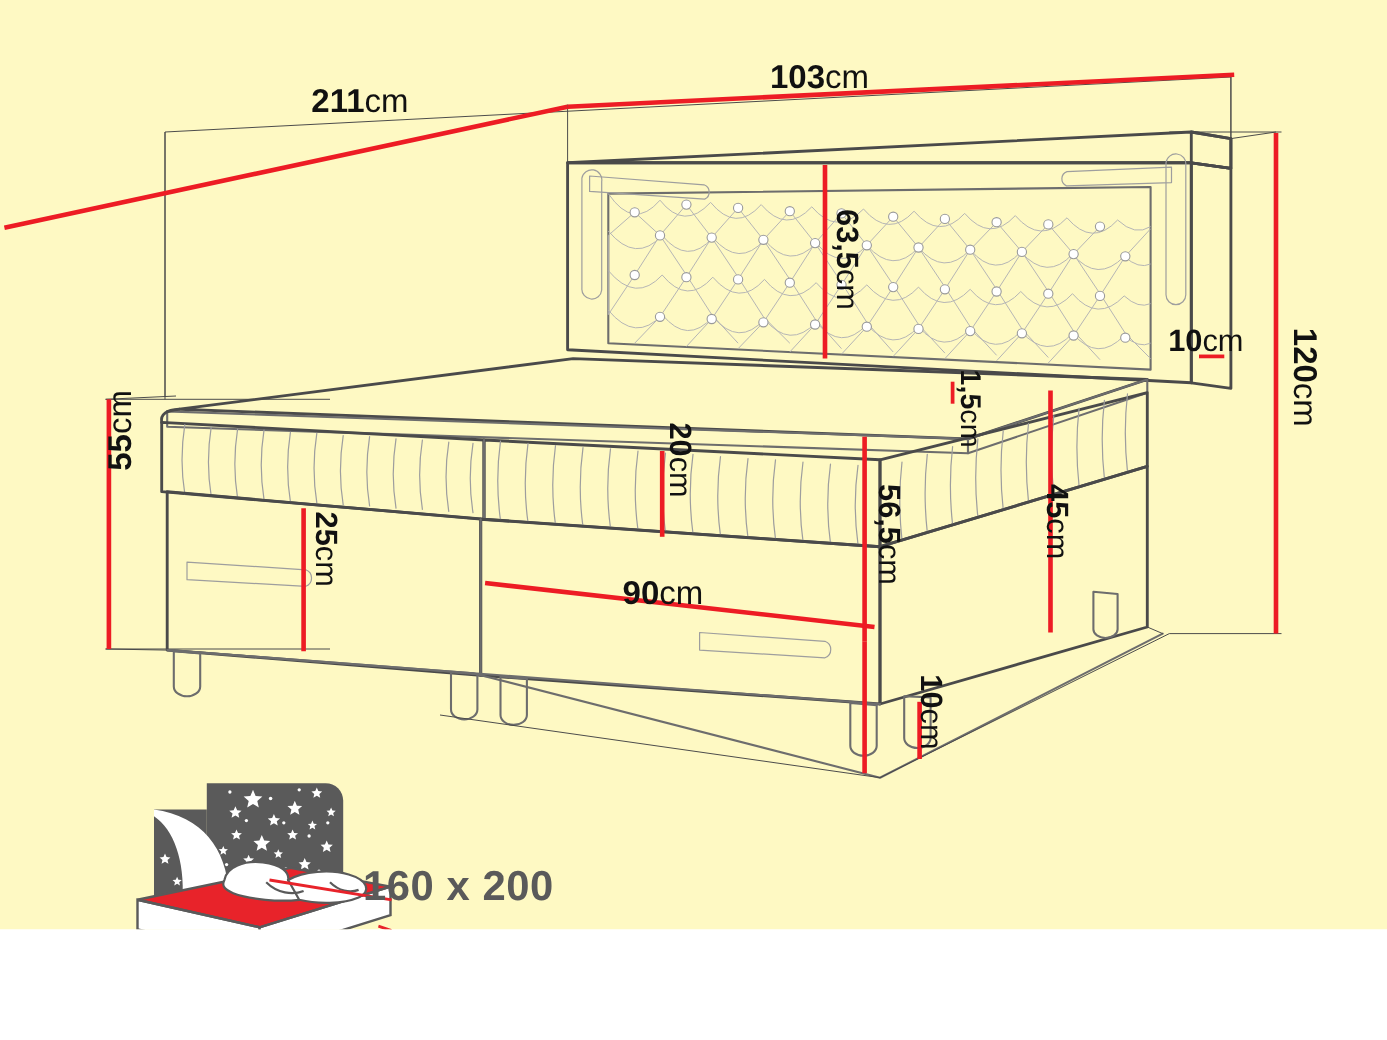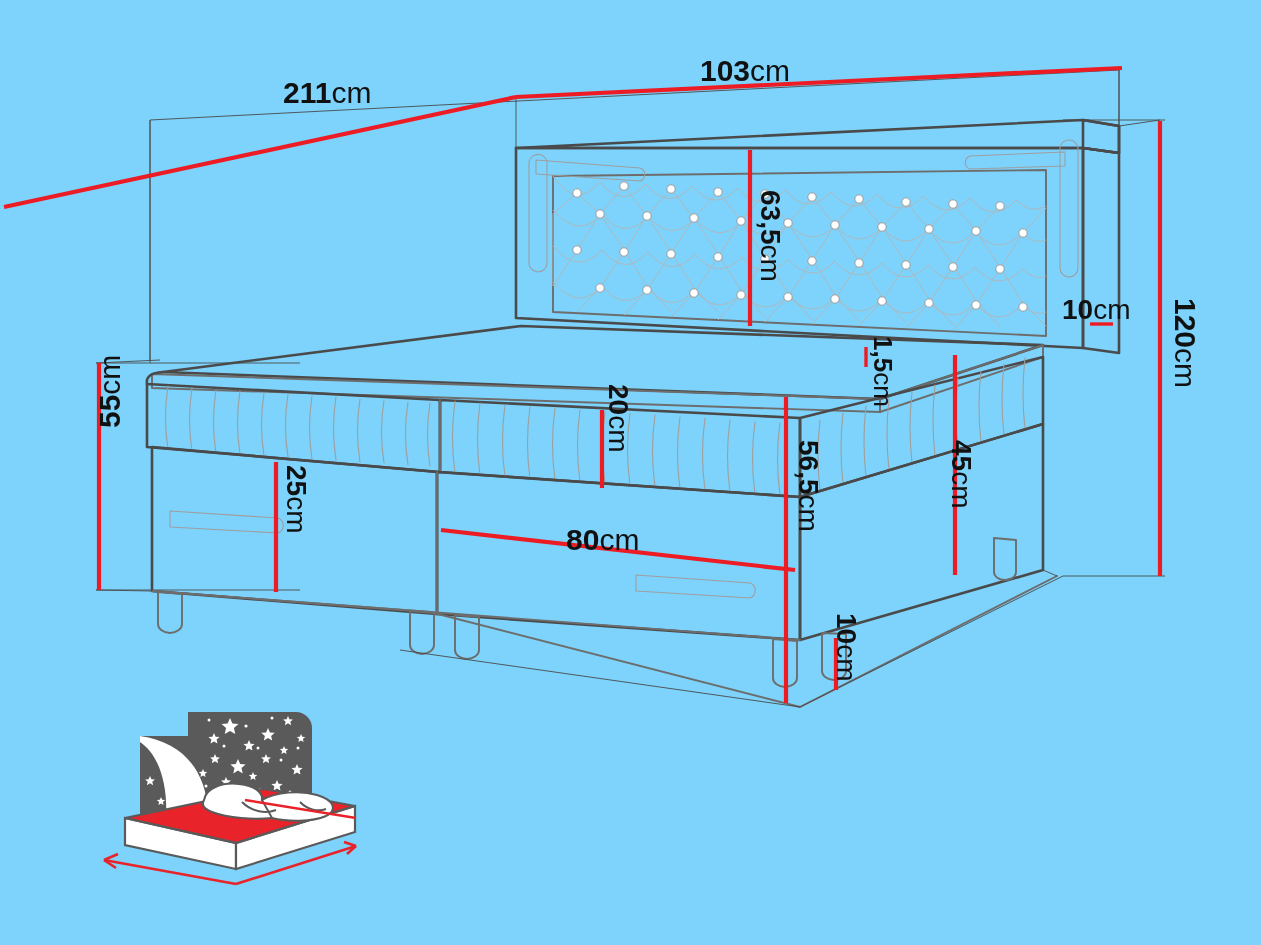--- a/index.html
+++ b/index.html
@@ -6,22 +6,22 @@
     margin: 0;
     padding: 0;
     background: #ffffff;
   }
   body {
     font-family: "Liberation Sans", sans-serif;
   }
   #stage {
     position: relative;
     width: 1261px;
-    height: 945px;
-    background: #7dd3fc;
+    height: 845px;
+    background: #fef9c3;
     overflow: hidden;
   }
   #drawing {
     position: absolute;
     left: 0;
     top: 0;
     width: 1261px;
     height: 945px;
   }
   .dim-label {
@@ -423,21 +423,22 @@
 
   <div class="dim-label rot90" style="left:822px; top:440px; font-size:28px;">
     <span class="num">56,5</span><span class="unit">cm</span>
   </div>
 
   <div class="dim-label rot90" style="left:975px; top:440px; font-size:28px;">
     <span class="num">45</span><span class="unit">cm</span>
   </div>
 
   <div class="dim-label" style="left:566px; top:525px; font-size:30px;">
-    <span class="num">80</span><span class="unit">cm</span>
+    <span class="num">90</span><span class="unit">cm</span>
   </div>
 
   <div class="dim-label rot90" style="left:860px; top:613px; font-size:28px;">
     <span class="num">10</span><span class="unit">cm</span>
   </div>
 
+  <div class="size-text" style="left:330px; top:785px; font-size:38px;">160 x 200</div>
 
 </div>
 
 </body></html>

